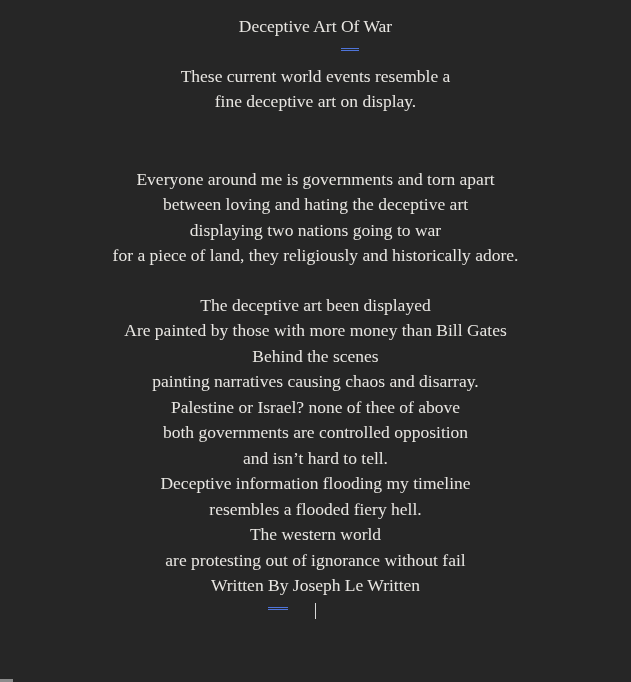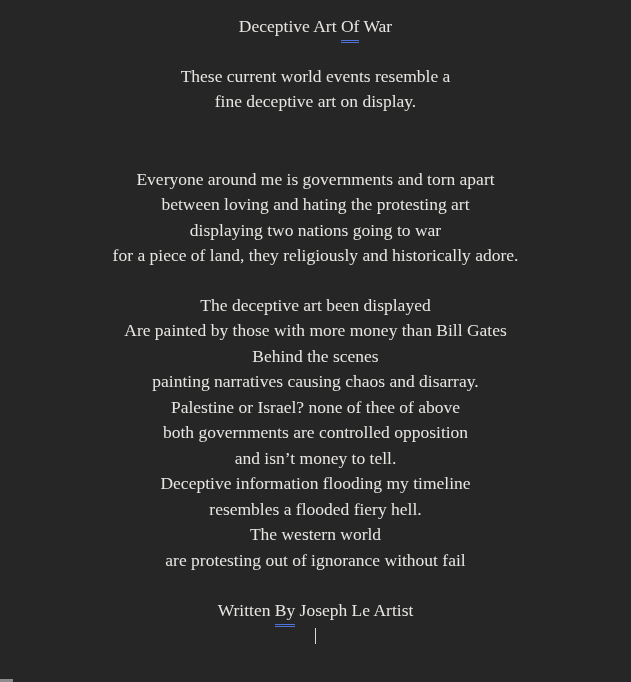--- a/index.html
+++ b/index.html
@@ -27,25 +27,25 @@
     width: 100%;
     height: 100%;
     text-align: center;
     padding-top: 14px;
   }
   .title   { margin-bottom: 24px; font-weight: normal; font-size: 17.5px; line-height: 25.5px; }
   .stanza-1 { margin-bottom: 52px; }
   .stanza-2 { margin-bottom: 24px; }
   .stanza-3 { }
   .stanza-4 { }
-  .stanza-5 { margin-bottom: 25px; }
+  .stanza-5 { }
   .line, .byline { font-size: 17.5px; line-height: 25.5px; }
   .grammar-flag {
     border-bottom: 3px double var(--grammar);
-    padding-bottom: 4px;
+    padding-bottom: 12px;
     cursor: pointer;
   }
   .empty-line {
     height: 25.5px;
     display: flex;
     align-items: center;
     justify-content: center;
   }
   .caret {
     display: inline-block;
@@ -69,46 +69,46 @@
 
   <h1 class="title"><span>Deceptive Art </span><span class="grammar-flag">Of</span><span> War</span></h1>
 
   <section class="stanza-1">
     <p class="line">These current world events resemble a</p>
     <p class="line">fine deceptive art on display.</p>
   </section>
 
   <section class="stanza-2">
     <p class="line">Everyone around me is governments and torn apart</p>
-    <p class="line">between loving and hating the protesting art</p>
+    <p class="line">between loving and hating the deceptive art</p>
     <p class="line">displaying two nations going to war</p>
     <p class="line">for a piece of land, they religiously and historically adore.</p>
   </section>
 
   <section class="stanza-3">
     <p class="line">The deceptive art been displayed</p>
     <p class="line">Are painted by those with more money than Bill Gates</p>
     <p class="line">Behind the scenes</p>
     <p class="line">painting narratives causing chaos and disarray.</p>
   </section>
 
   <section class="stanza-4">
     <p class="line">Palestine or Israel? none of thee of above</p>
     <p class="line">both governments are controlled opposition</p>
-    <p class="line">and isn’t money to tell.</p>
+    <p class="line">and isn’t hard to tell.</p>
     <p class="line">Deceptive information flooding my timeline</p>
     <p class="line">resembles a flooded fiery hell.</p>
   </section>
 
   <section class="stanza-5">
     <p class="line">The western world</p>
     <p class="line">are protesting out of ignorance without fail</p>
   </section>
 
-  <p class="byline"><span>Written </span><span class="grammar-flag">By</span><span> Joseph Le Artist</span></p>
+  <p class="byline"><span>Written </span><span class="grammar-flag">By</span><span> Joseph Le Written</span></p>
 
   <div class="empty-line">
     <span class="caret"></span>
   </div>
 
 </main>
 
 <div class="scrollbar-fragment"></div>
 
 </body></html>

